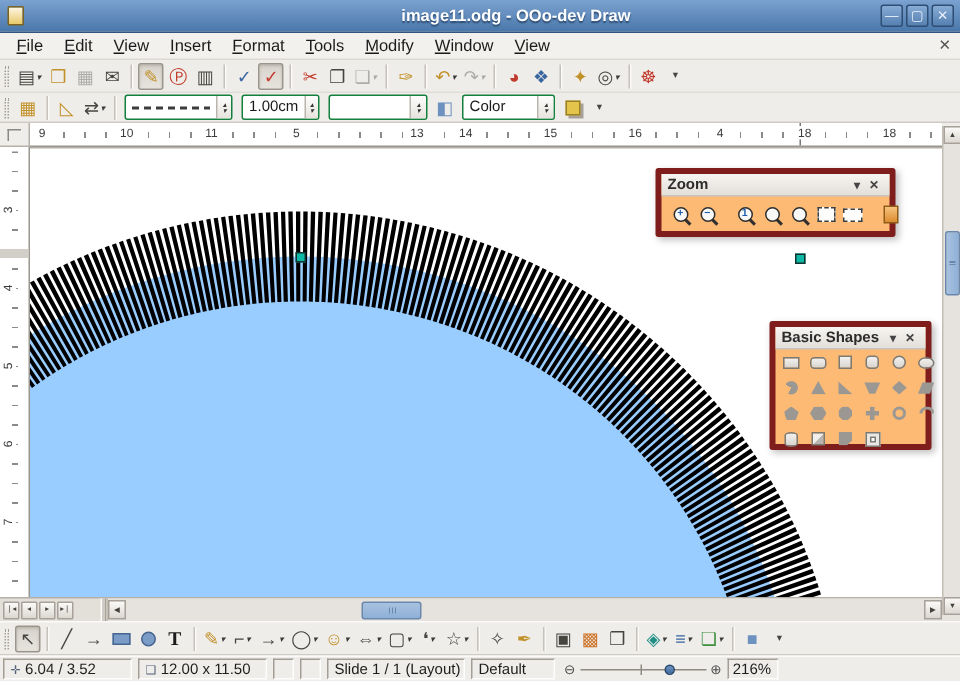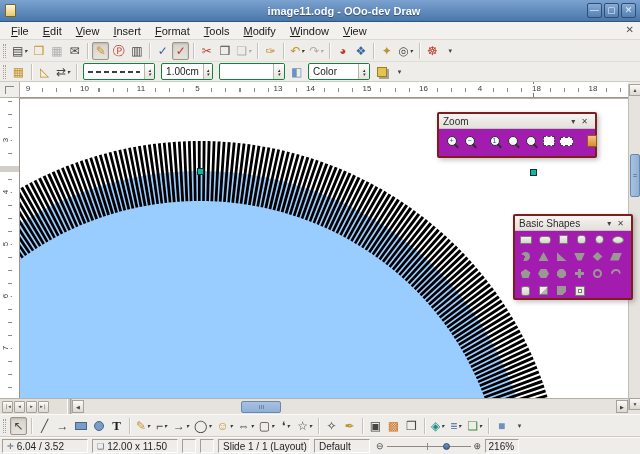--- a/index.html
+++ b/index.html
@@ -93,39 +93,39 @@
     border-left:1px solid #c2bdb5;z-index:6;}
   .sarrow{position:absolute;left:0;width:12px;height:12px;background:linear-gradient(#fbfaf8,#dcd8d1);
     border:1px solid #a7a199;display:flex;align-items:center;justify-content:center;
     font-size:5px;color:#44403a;}
   #vthumb{position:absolute;left:1px;top:70px;width:10px;height:43px;border-radius:2px;
     background:linear-gradient(90deg,#a8c2e0,#8fb0d6);border:1px solid #6a88ab;}
   #vthumb::after{content:"";position:absolute;left:2px;right:2px;top:19px;height:4px;
     background:repeating-linear-gradient(180deg,#6a88ab 0 1px,transparent 1px 2px);}
 
   
-  .panel{position:absolute;background:#a21caf;border:2px solid #7f1d1d;border-radius:2px;
-    box-shadow:2px 2px 5px rgba(0,0,0,.25);z-index:10;}
+  .panel{position:absolute;background:#fdba74;border:4px solid #7f1d1d;border-radius:2px;
+    box-shadow:2px 2px 5px rgba(0,0,0,.25);z-index:10;font-weight:bold;}
   .ptitle{height:15px;display:flex;align-items:center;padding:0 4px;
     background:linear-gradient(#f7f5f2,#e3dfd9);border-bottom:1px solid #c8c3bc;
     font-size:10px;color:#2c2c2c;}
   .ptitle .plabel{flex:1;}
   .pbtn{font-size:8px;color:#444;padding:0 3px;}
   #panel-zoom{left:437px;top:112px;width:160px;height:46px;}
   #panel-zoom .icons{padding:3px 4px;}
   .mag{position:relative;}
   .mag .ml{display:block;width:10px;height:10px;border:1.5px solid #2f2f2f;border-radius:50%;
     font-style:normal;font-size:7px;line-height:8px;text-align:center;color:#1c5fae;background:#f8f8f6;}
   .mag::after{content:"";position:absolute;width:5px;height:2px;background:#2f2f2f;
     right:0;bottom:2px;transform:rotate(45deg);}
   .zsel .ml{display:block;width:12px;height:10px;border:1px dashed #3f3f3f;font-size:0;background:#fdfdfc;}
   .zsel.wide .ml{width:14px;height:9px;}
   .objz .ml{display:block;width:10px;height:12px;background:linear-gradient(#f6c27c,#dd8c31);
     border:1px solid #8f5c17;font-size:0;}
-  #panel-shapes{left:513px;top:214px;width:120px;height:86px;}
+  #panel-shapes{left:513px;top:214px;width:108px;height:86px;}
   #panel-shapes .icons{padding:1px 3px;gap:3px;}
   .sh{height:15px;min-width:15px;}
   .bs{display:block;font-size:0;background:linear-gradient(#f2f1ef,#d8d5d0);border:1px solid #7d7a74;}
   .bs-rect{width:12px;height:8px;} .bs-rrect{width:12px;height:8px;border-radius:3px;}
   .bs-sq{width:9px;height:9px;} .bs-rsq{width:9px;height:9px;border-radius:3px;}
   .bs-circ{width:9px;height:9px;border-radius:50%;} .bs-ell{width:12px;height:8px;border-radius:50%;}
   .noborder{border:none;background:#9b9893;}
   .bs-pie{width:9px;height:9px;border-radius:50%;border:none;
     background:conic-gradient(from 300deg,#9b9893 0 270deg,transparent 270deg 360deg);}
   .bs-tri{width:10px;height:9px;clip-path:polygon(50% 0,100% 100%,0 100%);}

